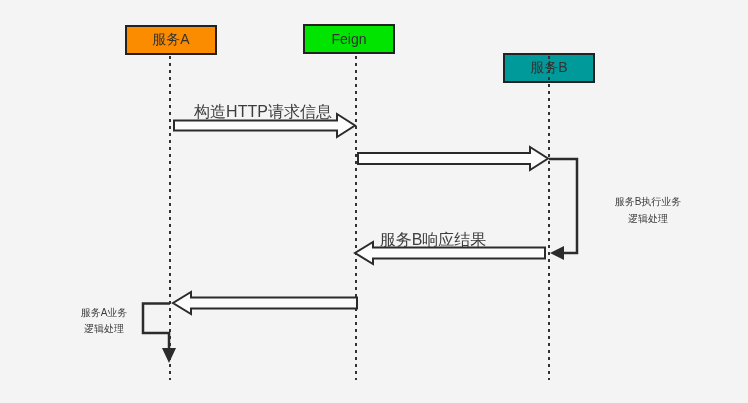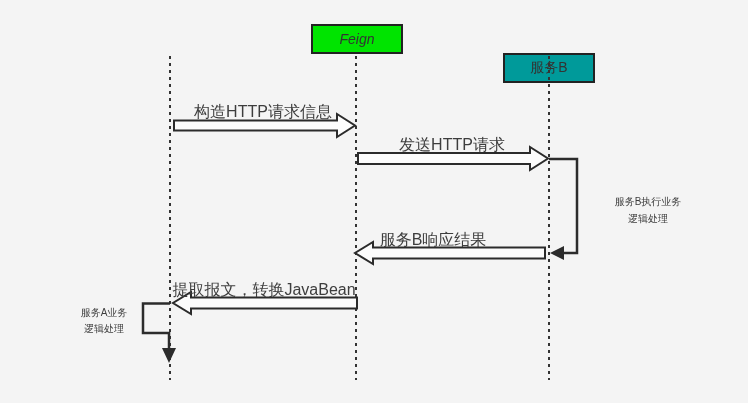--- a/index.html
+++ b/index.html
@@ -21,21 +21,21 @@
     height: 30px;
     border: 2px solid #222222;
     box-sizing: border-box;
     display: flex;
     align-items: center;
     justify-content: center;
     font-size: 14px;
     color: #333333;
   }
   .actor-a { left: 125px; top: 25px; }
-  .actor-feign { left: 311px; top: 24px; font-style: italic; }
+  .actor-feign { left: 303px; top: 24px; }
   .actor-b { left: 503px; top: 24px; margin-top: 29px; }
   .lifeline {
     position: absolute;
     width: 2px;
     top: 56px;
     height: 324px;
     background: repeating-linear-gradient(
       to bottom,
       #333333 0px, #333333 3px,
       rgba(0,0,0,0) 3px, rgba(0,0,0,0) 7px
@@ -70,20 +70,21 @@
     white-space: pre-line;
   }
   .note-b { left: 648px; top: 193px; line-height: 17px; }
   .note-a { left: 104px; top: 305px; line-height: 16px; }
 </style>
 </head>
 <body>
 
 <div class="stage">
 
+  <div class="actor-box actor-a" style="background-color: rgb(251, 140, 0);">服务A</div>
   <div class="actor-box actor-feign" style="background-color: rgb(0, 228, 0);">Feign</div>
   <div class="actor-box actor-b" style="background-color: rgb(0, 154, 154);">服务B</div>
 
   <div class="lifeline lifeline-a"></div>
   <div class="lifeline lifeline-feign"></div>
   <div class="lifeline lifeline-b"></div>
 
   <svg class="arrow-layer" width="748" height="403" viewBox="0 0 748 403" xmlns="http://www.w3.org/2000/svg">
 
     <polygon points="174,120.5 337,120.5 337,114 355,125.5 337,137 337,130.5 174,130.5" fill="#fcfcfc" stroke="#2b2b2b" stroke-width="2" stroke-linejoin="miter"></polygon>
@@ -95,22 +96,20 @@
 
     <polygon points="545,247.5 373,247.5 373,242 355,253 373,264 373,258.5 545,258.5" fill="#fcfcfc" stroke="#2b2b2b" stroke-width="2" stroke-linejoin="miter"></polygon>
 
     <polygon points="357,297.5 191,297.5 191,292 173,303 191,314 191,308.5 357,308.5" fill="#fcfcfc" stroke="#2b2b2b" stroke-width="2" stroke-linejoin="miter"></polygon>
 
     <polyline points="170,303.5 143,303.5 143,333 169,333 169,349" fill="none" stroke="#2b2b2b" stroke-width="2.5"></polyline>
     <polygon points="169,363 162,348 176,348" fill="#2b2b2b" stroke="none"></polygon>
   </svg>
 
   <div class="msg-label msg-1">构造HTTP请求信息</div>
-  <div class="msg-label msg-2">发送HTTP请求</div>
   <div class="msg-label msg-3">服务B响应结果</div>
-  <div class="msg-label msg-4">提取报文，转换JavaBean</div>
 
   <div class="note-label note-b">服务B执行业务
 逻辑处理</div>
   <div class="note-label note-a">服务A业务
 逻辑处理</div>
 
 </div>
 
 </body></html>

